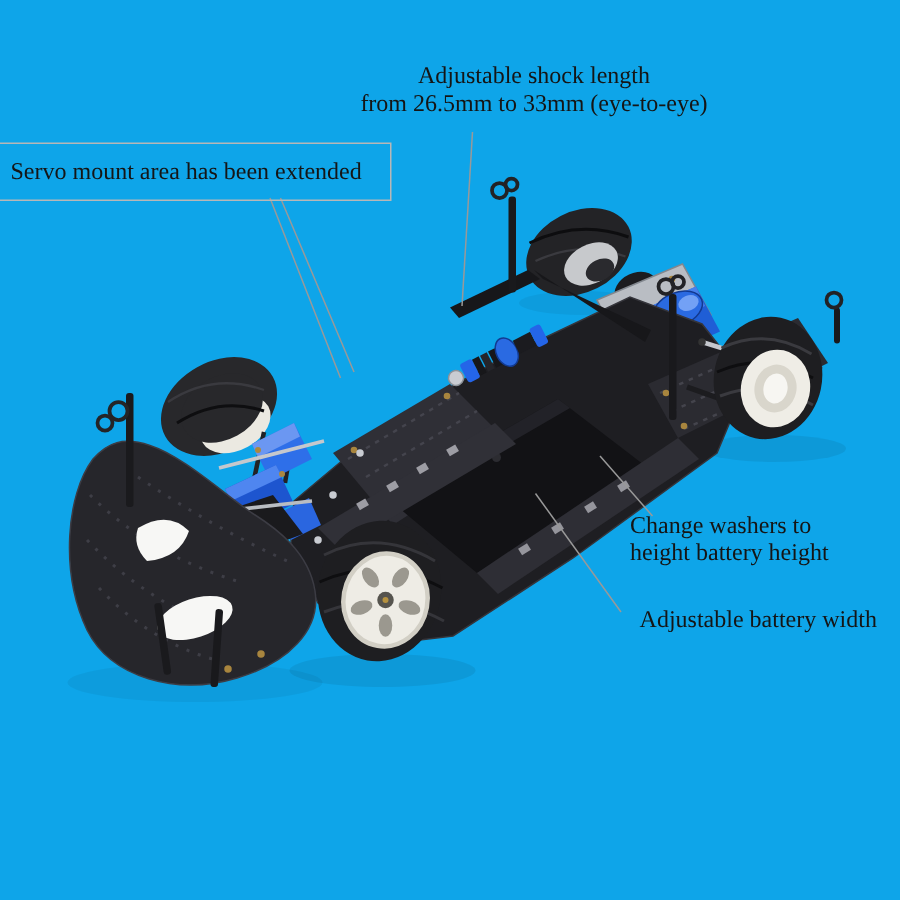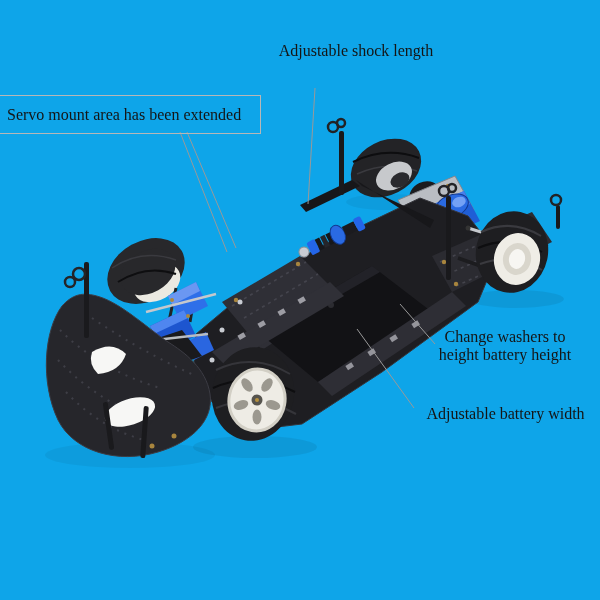--- a/index.html
+++ b/index.html
@@ -4,21 +4,21 @@
 <style>
   html,body{margin:0;padding:0;background:#fff;}
   .canvas{position:relative;width:600px;height:600px;background:#0ea5e9;overflow:hidden;}
   .photo{position:absolute;left:0;top:0;width:600px;height:600px;}
   .label{position:absolute;font-family:"Liberation Serif","DejaVu Serif",serif;
          font-size:16px;color:#151515;line-height:19px;}
   .label .ln{white-space:nowrap;}
   .lbl-shock{left:196px;top:41px;width:320px;text-align:center;}
   .lbl-servo{left:-1px;top:95px;width:262px;height:39px;border:1px solid #b7b7b7;
              box-sizing:border-box;display:flex;align-items:center;padding-left:7px;font-family:Liberation Serif, serif;}
-  .lbl-bheight{left:420px;top:328px;width:170px;text-align:center;line-height:18px;}
+  .lbl-bheight{left:420px;top:342px;width:170px;text-align:left;line-height:18px;}
   .lbl-bwidth{left:413px;top:404px;width:185px;text-align:center;}
 </style>
 </head>
 <body>
 
 <div class="canvas">
 
   <svg class="photo" viewBox="0 0 600 600" xmlns="http://www.w3.org/2000/svg">
 
     <g>
@@ -211,20 +211,21 @@
       <line x1="315" y1="88" x2="308" y2="204"></line>
       <line x1="180" y1="132" x2="227" y2="252"></line>
       <line x1="187" y1="132" x2="236" y2="248"></line>
       <line x1="400" y1="304" x2="435" y2="344"></line>
       <line x1="357" y1="329" x2="414" y2="408"></line>
     </g>
   </svg>
 
   <div class="label lbl-shock">
     <div class="ln">Adjustable shock length</div>
+    <div class="ln">from 26.5mm to 33mm (eye-to-eye)</div>
   </div>
 
   <div class="label lbl-servo">
     <span class="ln">Servo mount area has been extended</span>
   </div>
 
   <div class="label lbl-bheight">
     <div class="ln">Change washers to</div>
     <div class="ln">height battery height</div>
   </div>

